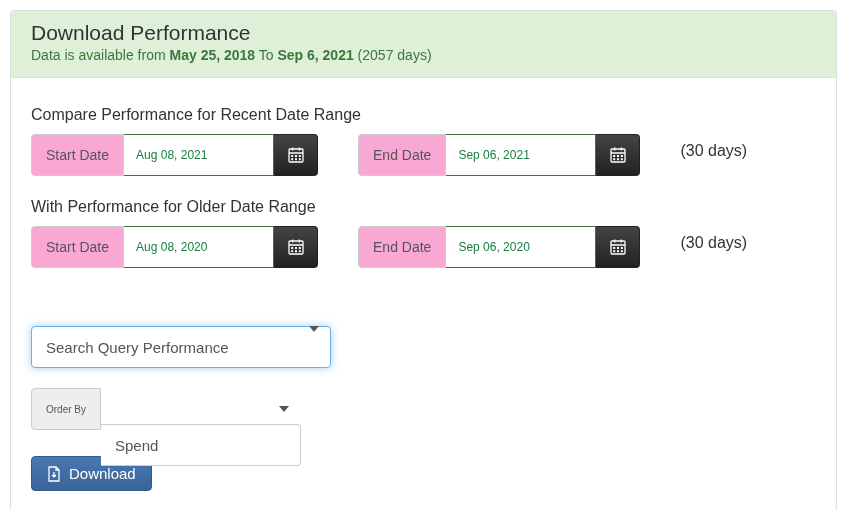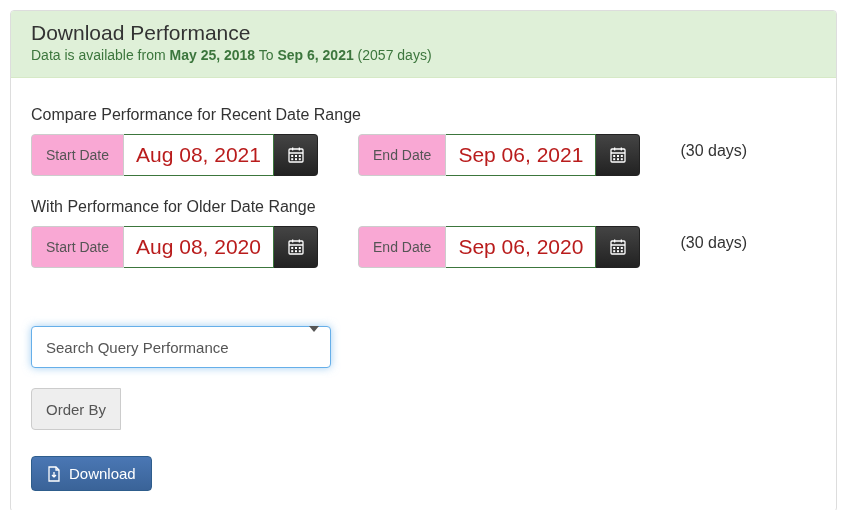--- a/index.html
+++ b/index.html
@@ -12,43 +12,43 @@
   .panel-body { padding: 28px 20px 20px 20px; }
   .section-label { font-size: 16px; color: #333; margin-bottom: 10px; }
   .row { display: flex; align-items: flex-start; gap: 40px; margin-bottom: 22px; }
   .input-group { display: flex; align-items: stretch; height: 42px; }
   .input-group .addon {
     background: #f9a8d4; border: 1px solid #ccc; color: #555;
     display: flex; align-items: center; padding: 0 14px; font-size: 14px;
     border-radius: 4px 0 0 4px;
   }
   .input-group .dateinput {
-    border: 1px solid #3c763d; border-left: none; color: #b91c1c;
-    padding: 0 12px; font-size: 21px; width: 150px; outline: none;
+    border: 1px solid #3c763d; border-left: none; color: #15803d;
+    padding: 0 12px; font-size: 12px; width: 150px; outline: none;
   }
   .input-group .cal-btn {
     width: 44px; display: flex; align-items: center; justify-content: center;
     background: linear-gradient(to bottom, #444, #222);
     border: 1px solid #222; border-left: none; border-radius: 0 4px 4px 0;
     cursor: pointer;
   }
   .days-label { font-size: 16px; color: #333; padding-top: 8px; }
   .select-wrap { position: relative; display: inline-block; margin-bottom: 20px; }
   .select {
     height: 42px; border: 1px solid #ccc; border-radius: 4px; background: #fff;
     color: #555; font-size: 15px; padding: 0 36px 0 14px; appearance: none;
     -webkit-appearance: none; outline: none; cursor: pointer; margin-top: 36px;
   }
   .select.focused { border-color: #66afe9; box-shadow: 0 0 8px rgba(102,175,233,.6); }
   .select-wrap .chev {
     position: absolute; right: 12px; top: 50%; transform: translateY(-50%);
     pointer-events: none; color: #555;
   }
   .order-group { display: flex; align-items: stretch; height: 42px; margin-bottom: 26px; }
-  .order-group .addon { background: #eee; border: 1px solid #ccc; color: #555; display: flex; align-items: center; padding: 0 14px; font-size: 15px; border-radius: 4px 0 0 4px; }
+  .order-group .addon { background: #eee; border: 1px solid #ccc; color: #555; display: flex; align-items: center; padding: 0 14px; font-size: 10px; border-radius: 4px 0 0 4px; }
   .order-group .select-wrap { margin: 0; }
   .order-group .select { border-radius: 0 4px 4px 0; border-left: none; height: 42px; }
   .btn-primary {
     background: linear-gradient(to bottom, #4a77b4, #3a6398);
     border: 1px solid #2e5d8c; color: #fff; font-size: 15px;
     padding: 8px 15px; border-radius: 4px; display: inline-flex; align-items: center; gap: 8px;
     cursor: pointer;
   }
   svg { display: block; }
 </style>
@@ -154,20 +154,30 @@
       <span class="chev">
         <svg width="10" height="6" viewBox="0 0 10 6">
             <path d="M0 0 L5 6 L10 0 Z" fill="#555"></path>
           </svg>
       </span>
     </div>
     <br>
 
     <div class="order-group">
       <span class="addon">Order By</span>
+      <div class="select-wrap">
+        <select class="select" style="width:200px">
+          <option>Spend</option>
+        </select>
+        <span class="chev">
+          <svg width="10" height="6" viewBox="0 0 10 6">
+              <path d="M0 0 L5 6 L10 0 Z" fill="#555"></path>
+            </svg>
+        </span>
+      </div>
     </div>
 
     <button class="btn-primary">
       <svg width="14" height="16" viewBox="0 0 14 16" fill="none" stroke="#fff" stroke-width="1.3">
           <path d="M2 1 H9 L12 4 V15 H2 Z"></path>
           <path d="M9 1 V4 H12"></path>
           <path d="M7 6 V11 M7 11 L5 9 M7 11 L9 9"></path>
         </svg>
       <span>Download</span>
     </button>

